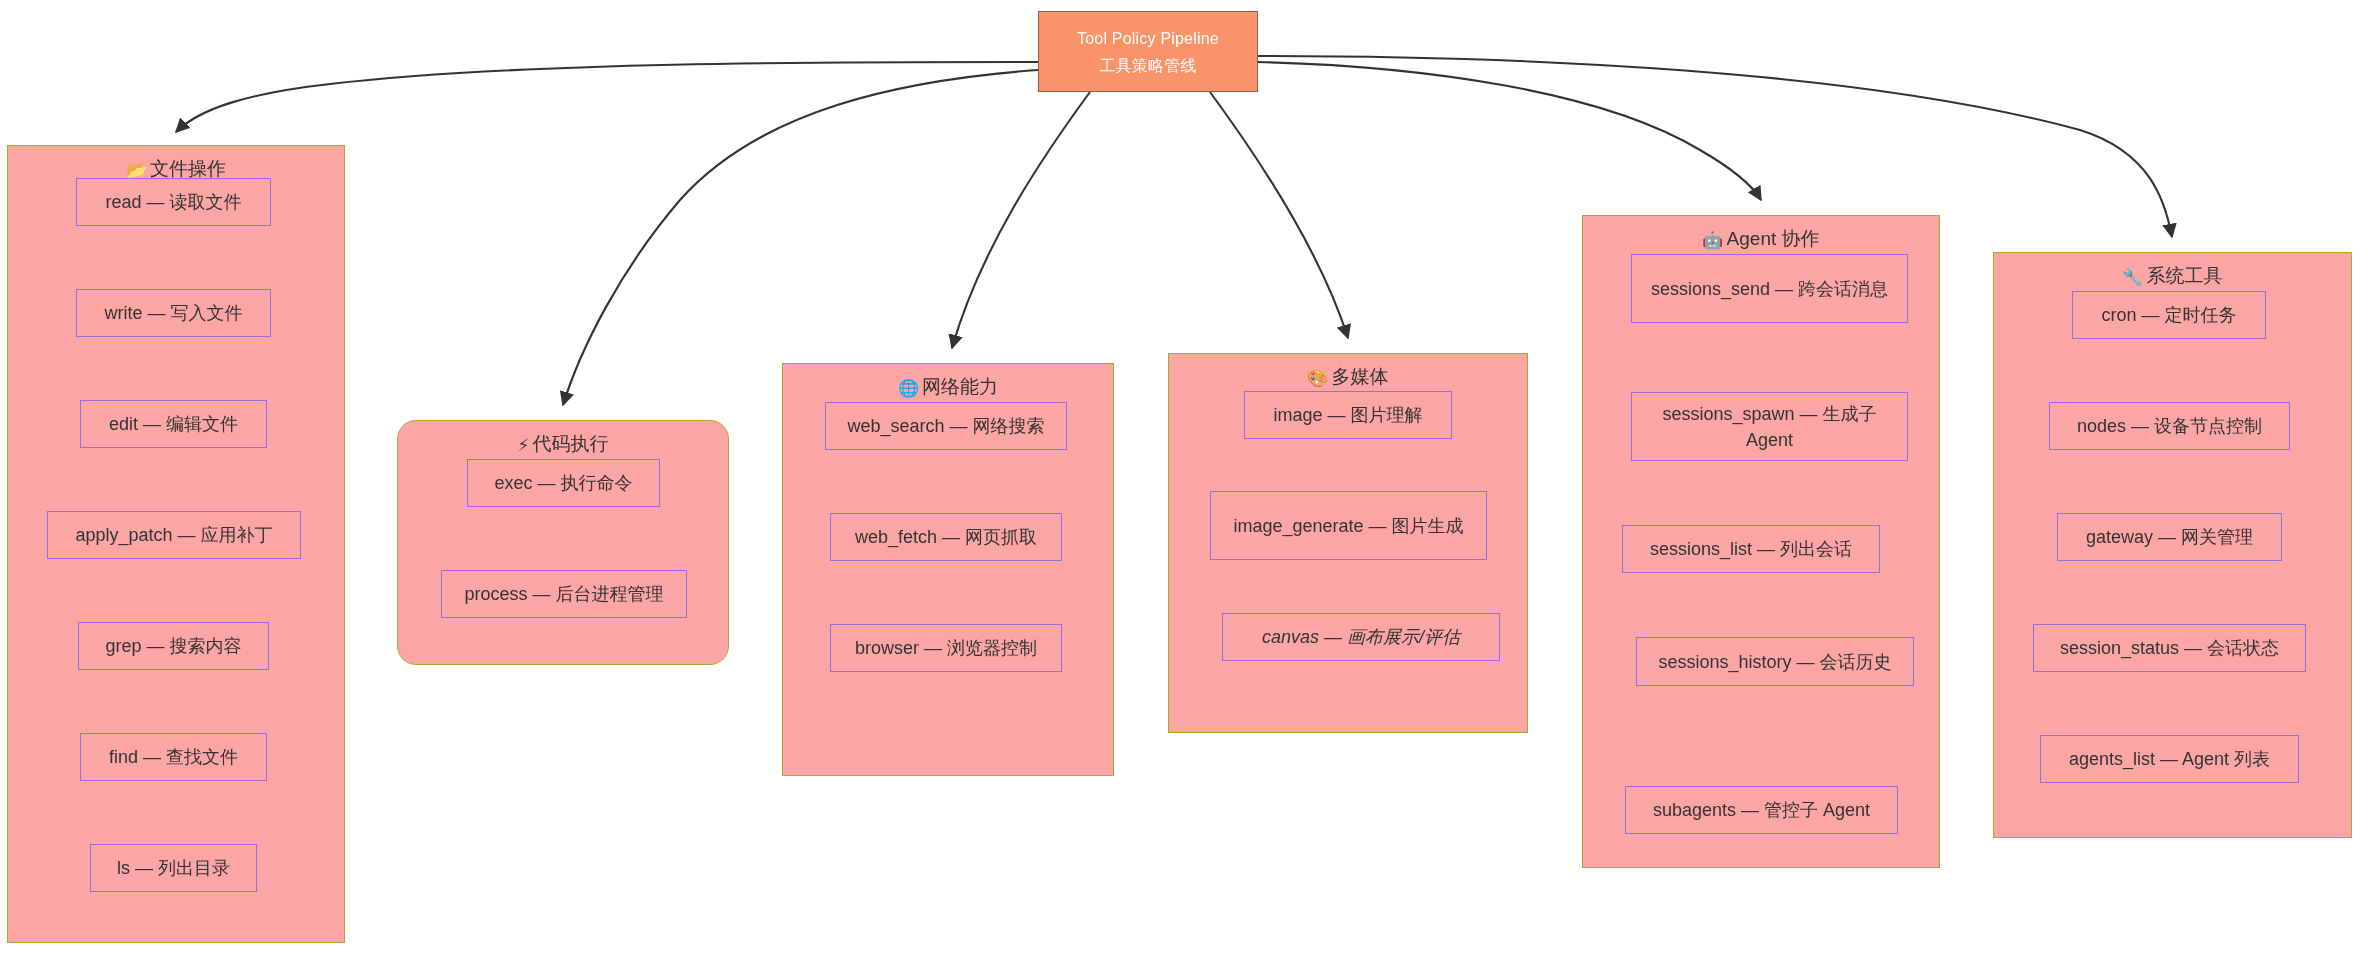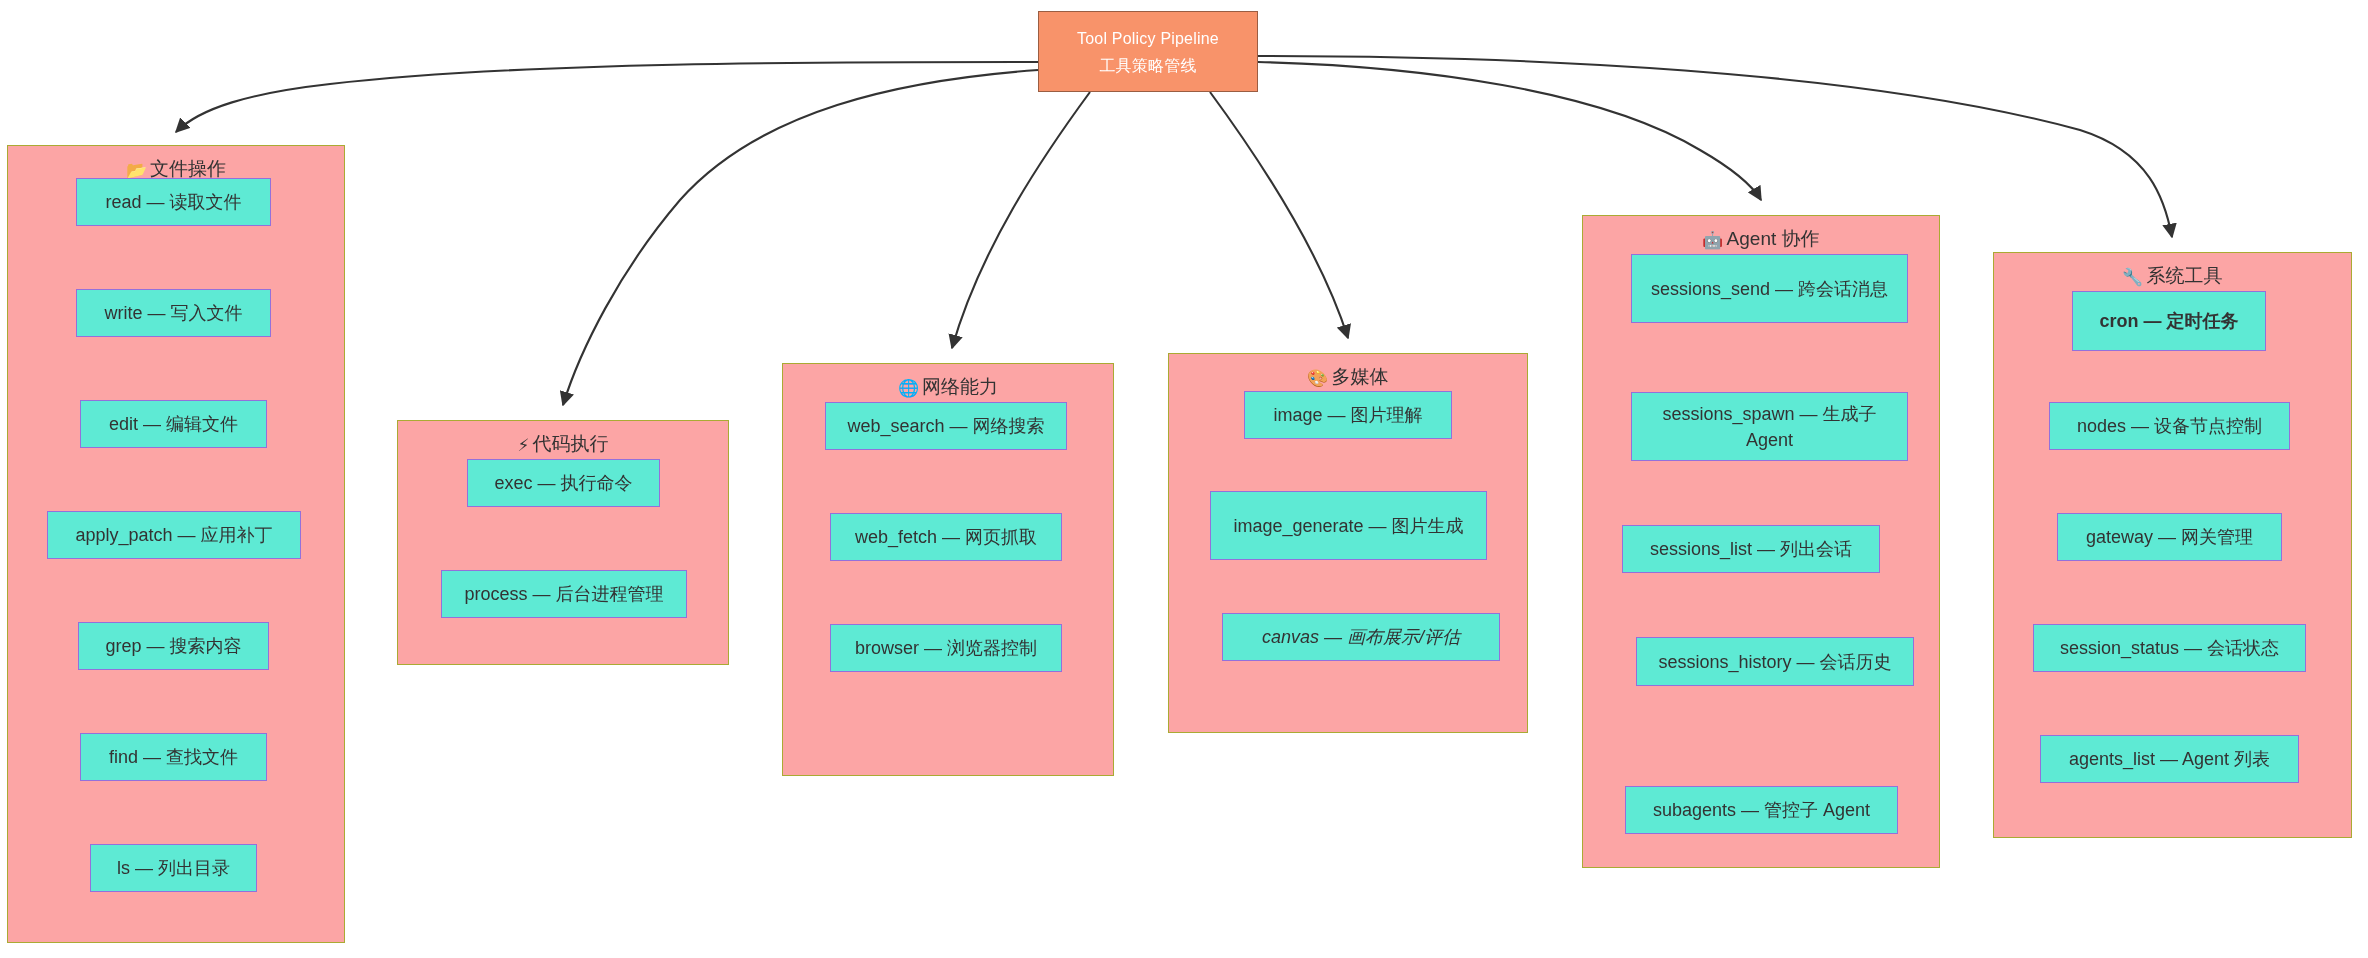--- a/index.html
+++ b/index.html
@@ -44,21 +44,21 @@
     font-size:19px;
     color:#333333;
     white-space:nowrap;
   }
   .cluster-title .emo{font-size:17px;margin-right:3px;vertical-align:-1px;}
 
   
   .node{
     position:absolute;
     box-sizing:border-box;
-    background:#5eead4;
+    background:#fca5a5;
     border:1px solid #9370db;
     color:#333333;
     display:flex;align-items:center;justify-content:center;
     text-align:center;
     font-size:18px;line-height:26px;
     padding:0 8px;
   }
 </style>
 </head>
 <body>
@@ -106,21 +106,21 @@
   <div class="node" style="left:78px;top:622px;width:191px;height:48px;">
       <span>grep — 搜索内容</span>
     </div>
   <div class="node" style="left:80px;top:733px;width:187px;height:48px;text-align:right;">
       <span>find — 查找文件</span>
     </div>
   <div class="node" style="left:90px;top:844px;width:167px;height:48px;">
       <span>ls — 列出目录</span>
     </div>
 
-  <div class="cluster" style="left:397px;top:420px;width:332px;height:245px;">
+  <div class="cluster" style="left:397px;top:420px;width:332px;height:245px;border-radius:19px;">
     <div class="cluster-title">
       <span class="emo">⚡</span><span>代码执行</span>
     </div>
   </div>
   <div class="node" style="left:467px;top:459px;width:193px;height:48px;">
       <span>exec — 执行命令</span>
     </div>
   <div class="node" style="left:441px;top:570px;width:246px;height:48px;">
       <span>process — 后台进程管理</span>
     </div>
@@ -174,21 +174,21 @@
     </div>
   <div class="node" style="left:1625px;top:786px;width:273px;height:48px;">
       <span>subagents — 管控子 Agent</span>
     </div>
 
   <div class="cluster" style="left:1993px;top:252px;width:359px;height:586px;">
     <div class="cluster-title">
       <span class="emo">🔧</span><span>系统工具</span>
     </div>
   </div>
-  <div class="node" style="left:2072px;top:291px;width:194px;height:60px;font-weight:bold;">
+  <div class="node" style="left:2072px;top:291px;width:194px;height:48px;">
       <span>cron — 定时任务</span>
     </div>
   <div class="node" style="left:2049px;top:402px;width:241px;height:48px;">
       <span>nodes — 设备节点控制</span>
     </div>
   <div class="node" style="left:2057px;top:513px;width:225px;height:48px;">
       <span>gateway — 网关管理</span>
     </div>
   <div class="node" style="left:2033px;top:624px;width:273px;height:48px;">
       <span>session_status — 会话状态</span>

